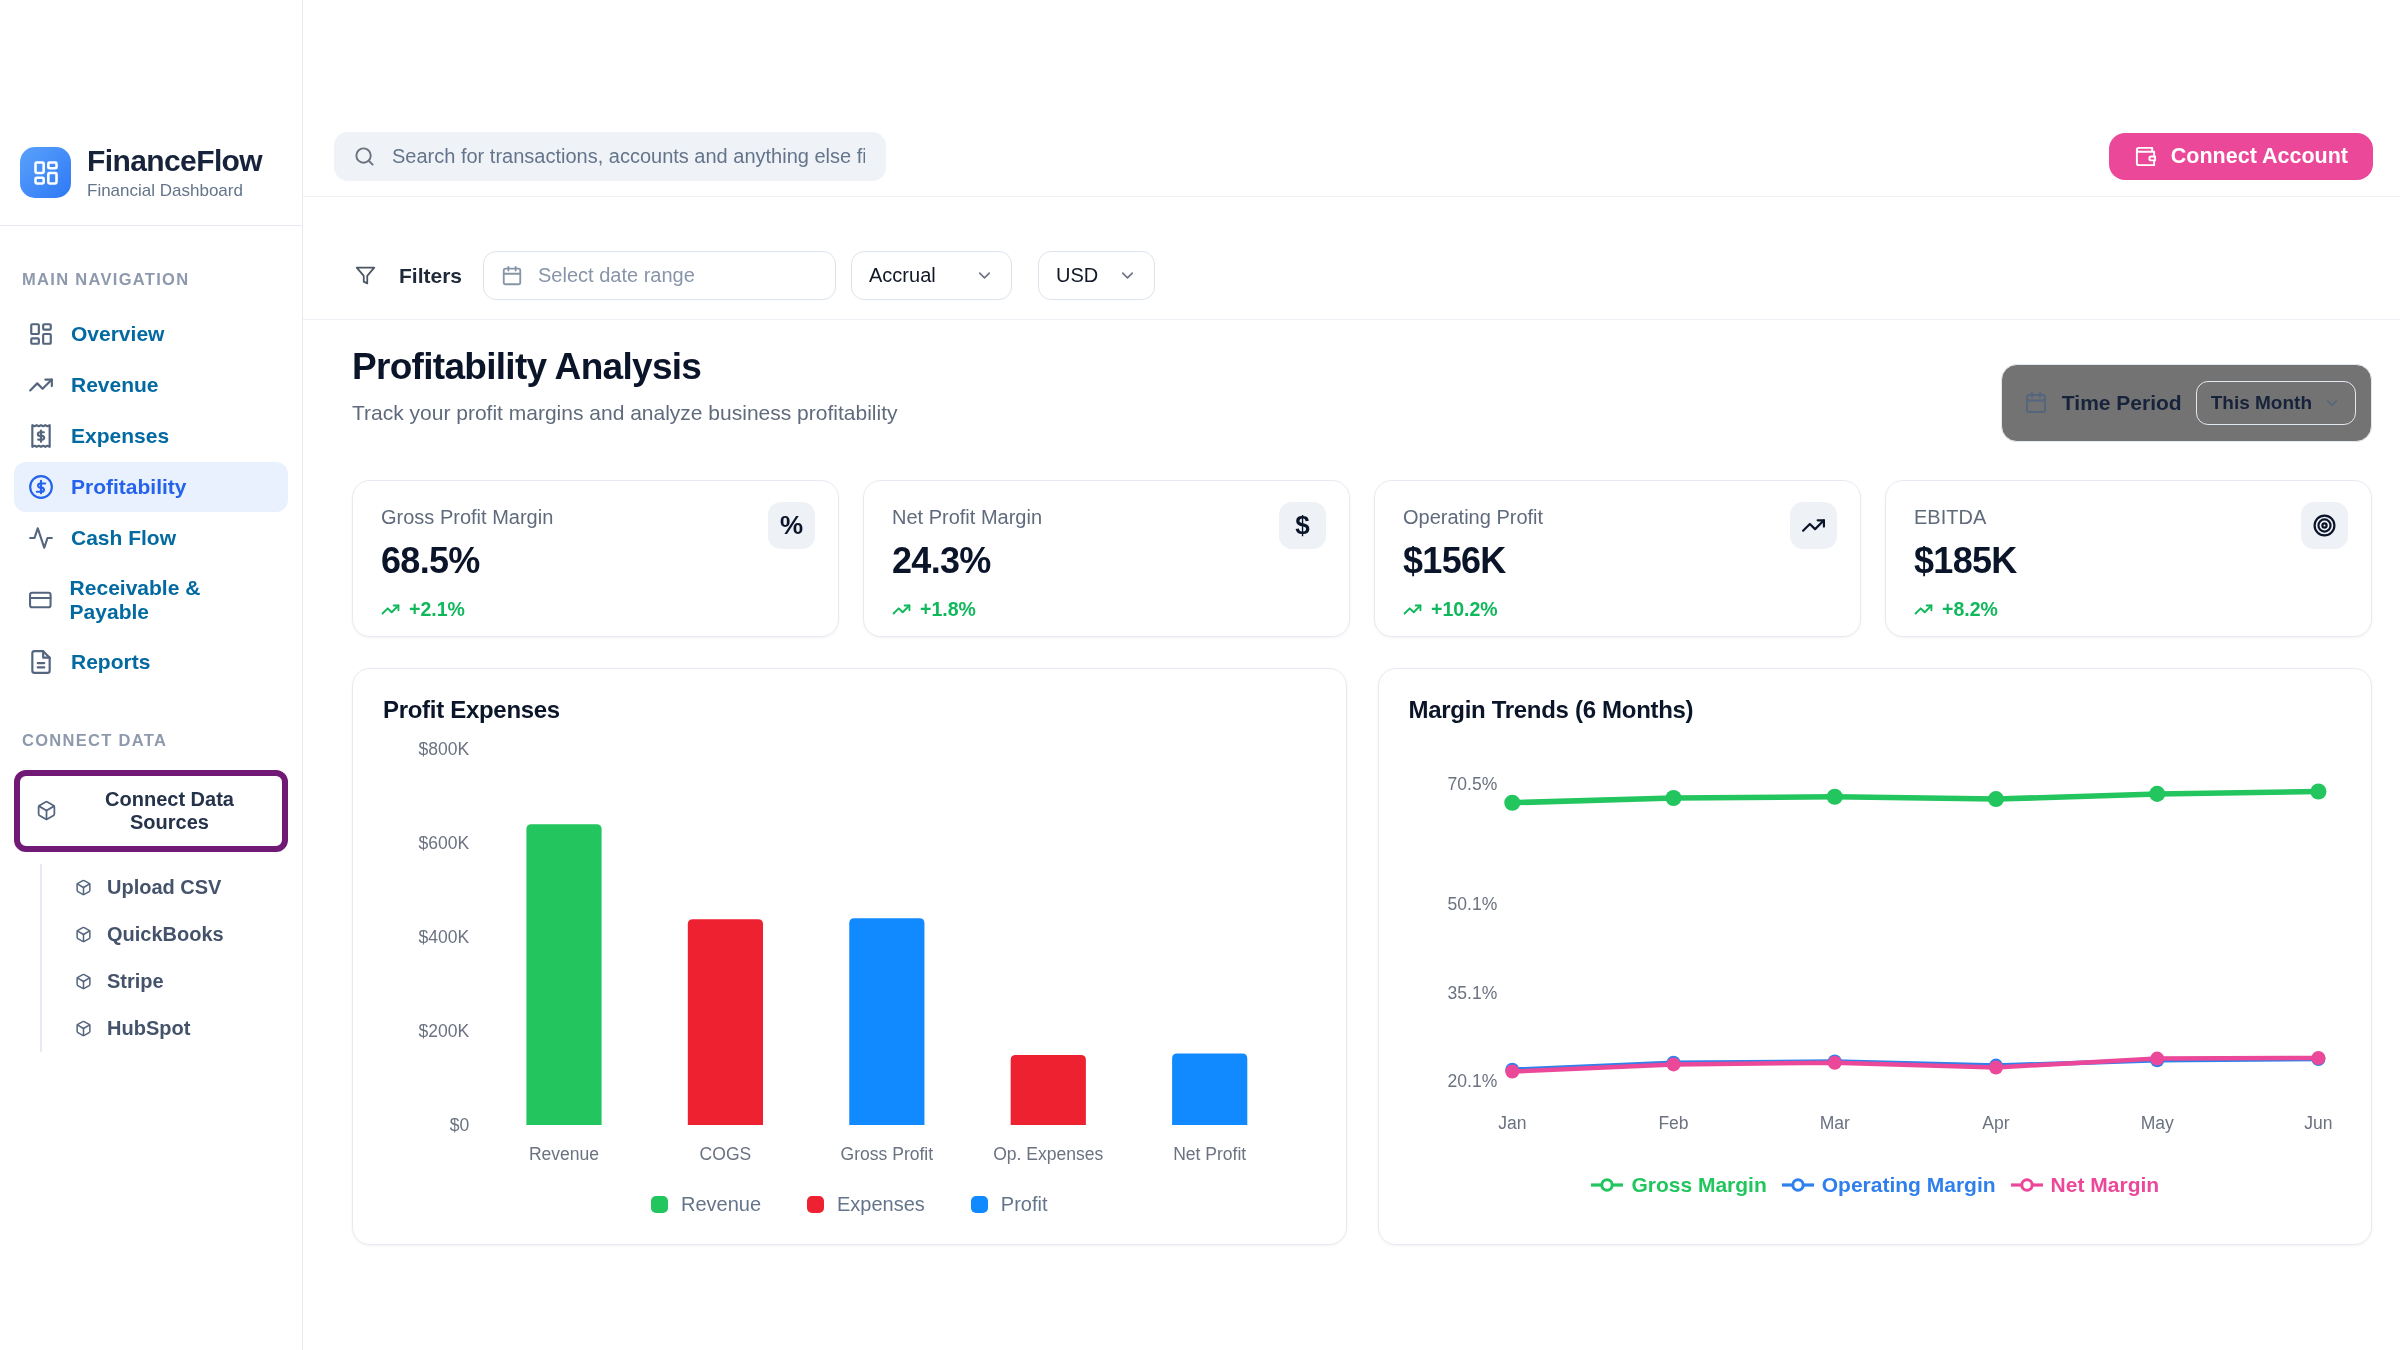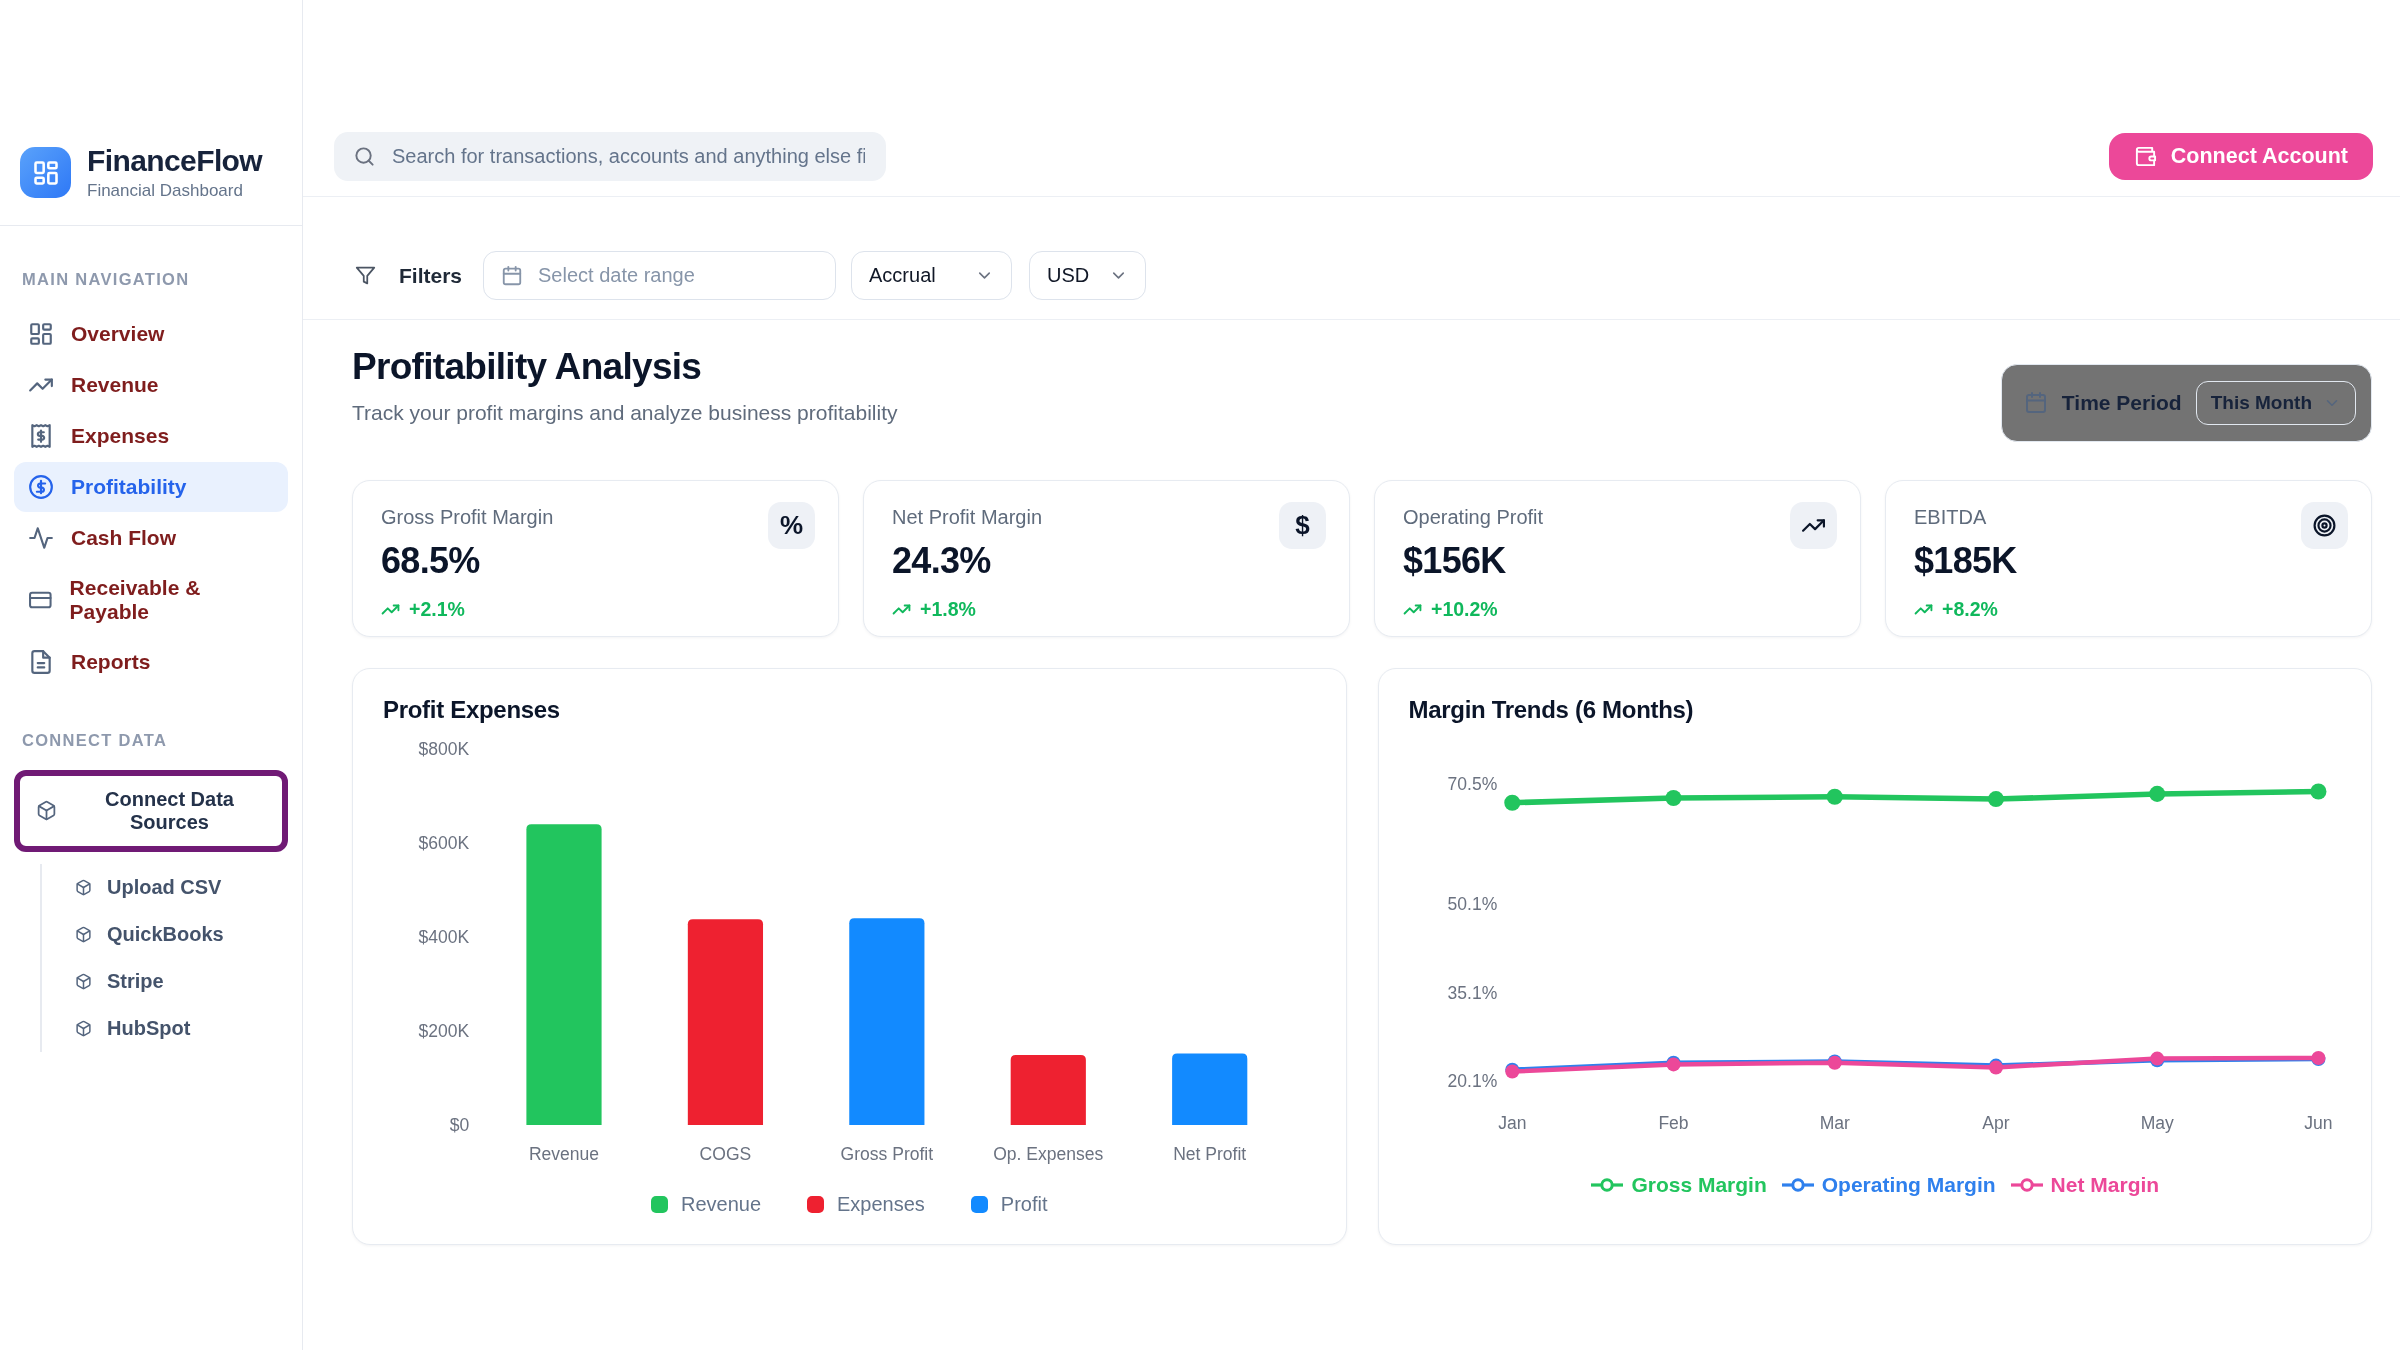--- a/index.html
+++ b/index.html
@@ -12,21 +12,21 @@
   aside { width:303px; min-width:303px; border-right:1px solid #e7eaf0; padding:145px 14px 0; }
   .logo-row { display:flex; align-items:center; gap:16px; padding:0 0 24px 6px; }
   .logo-badge { width:51px; height:51px; border-radius:15px;
     background:linear-gradient(135deg,#5aa2fb,#2e78f6);
     display:flex; align-items:center; justify-content:center; color:#fff; flex:none; }
   .brand-name { font-size:30px; font-weight:800; letter-spacing:-0.6px; color:#17233b; line-height:1.05; }
   .brand-sub { font-size:17px; color:#64748b; margin-top:4px; }
   .sidebar-divider { height:1px; background:#e7eaf0; margin:0 -14px; }
   .section-label { font-size:16.5px; font-weight:700; letter-spacing:1.3px; color:#8e99ad; margin:44px 0 20px 8px; }
   .nav-item { display:flex; align-items:center; gap:17px; padding:12px 14px; border-radius:12px;
-    font-size:21px; font-weight:600; color:#7f1d1d; cursor:pointer; margin-bottom:1px; }
+    font-size:21px; font-weight:600; color:#0369a1; cursor:pointer; margin-bottom:1px; }
   .nav-item svg { color:#54657e; }
   .nav-item.active { background:#e9f1fe; color:#2563eb; }
   .nav-item.active svg { color:#2563eb; }
   .connect-sources-btn { display:flex; align-items:center; gap:16px; width:100%;
     border:6px solid #701a75; border-radius:12px; padding:12px 16px; margin-top:4px;
     font-size:20px; font-weight:600; color:#24324a; background:#fff; cursor:pointer;
     font-family:inherit; }
   .connect-sources-btn svg { color:#54657e; }
   .sub-list { border-left:2px solid #e7eaf0; margin:12px 0 0 26px; display:flex; flex-direction:column; }
   .sub-item { display:flex; align-items:center; gap:15px; padding:12px 0 12px 33px;
@@ -51,21 +51,21 @@
     color:#1f2937; background:none; border:none; cursor:pointer; padding:0; margin-right:21px;
     font-family:inherit; }
   .filters-btn svg { color:#4b5563; }
   .input-like { display:flex; align-items:center; height:49px; border:1px solid #dde3ec;
     border-radius:13px; padding:0 17px; background:#fff; }
   .date-input { width:353px; gap:13px; color:#8795a9; margin-right:15px; }
   .date-input input { border:0; outline:none; font-size:20px; width:100%; background:transparent; font-family:inherit; }
   .date-input input::placeholder { color:#8795a9; }
   .select { justify-content:space-between; font-size:20px; font-weight:500; color:#111827; cursor:pointer; }
   .select svg { color:#6b7280; }
-  .select.accrual { width:161px; margin-right:17px; }
+  .select.accrual { width:161px; margin-right:26px; }
   .select.usd { width:117px; }
 
   
   .content { padding:26px 28px 0 49px; }
   .page-head { display:flex; justify-content:space-between; align-items:flex-start; }
   h1 { font-size:37px; font-weight:800; margin:0; letter-spacing:-0.7px; color:#0b1529; }
   .subtitle { font-size:21px; color:#5f6b7c; margin-top:13px; }
   .time-period { display:flex; align-items:center; gap:14px; border:1px solid #e2e8f0;
     border-radius:16px; padding:16px 15px 16px 22px; margin-top:18px; background:#737373; }
   .time-period svg { color:#54657e; }

